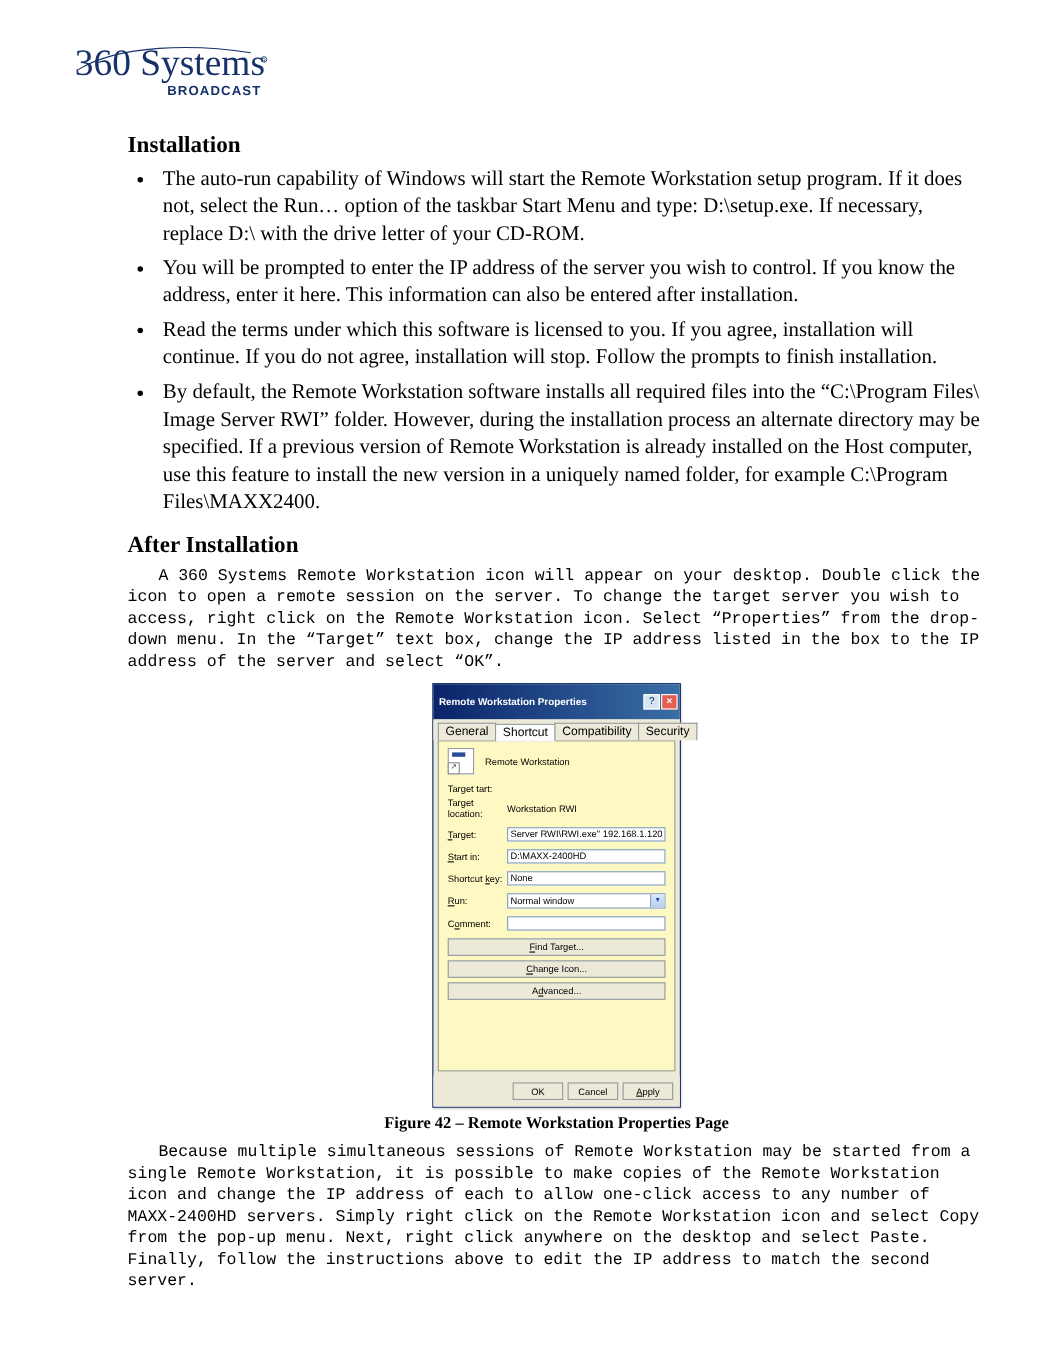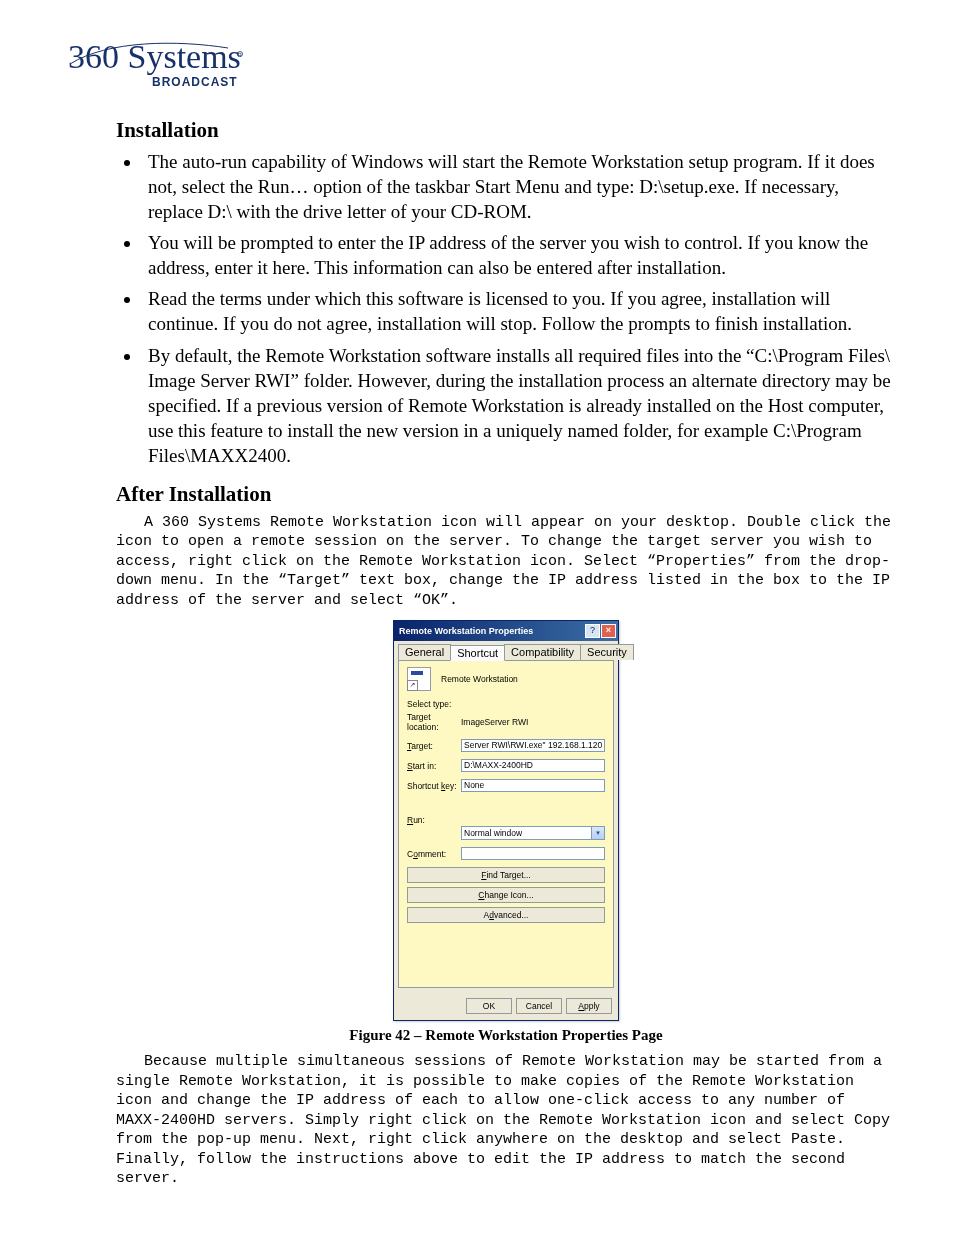--- a/index.html
+++ b/index.html
@@ -72,21 +72,21 @@
   }
   .dialog {
     width: 224px;
     border: 1px solid #0a246a;
     font-family: Tahoma, Arial, sans-serif;
     font-size: 8.5px;
     background: #ece9d8;
     box-shadow: 1px 1px 2px rgba(0,0,0,0.2);
   }
   .titlebar {
-    height: 20px;
+    height: 32px;
     display: flex;
     align-items: center;
     justify-content: space-between;
     background: linear-gradient(to right, #0a246a, #3a6ea5);
     color: #fff;
     padding: 0 2px 0 5px;
   }
   .titlebar-text {
     font-size: 9px;
     font-weight: bold;
@@ -195,21 +195,20 @@
     line-height: 13px;
     box-sizing: border-box;
   }
   .field-select {
     flex: 1;
     display: flex;
     border: 1px solid #7f9db9;
     background: #fff;
     height: 14px;
     box-sizing: border-box;
-    margin-top: 27px;
   }
   .field-select .sel-text {
     flex: 1;
     padding: 0 2px;
     font-size: 8.5px;
     line-height: 12px;
   }
   .field-select .sel-arrow {
     width: 12px;
     background: linear-gradient(#dbe8f8,#b6cff1);
@@ -304,26 +303,26 @@
           <div class="tab active">Shortcut</div>
           <div class="tab">Compatibility</div>
           <div class="tab">Security</div>
         </div>
         <div class="tab-panel">
           <div class="icon-row">
             <div class="shortcut-icon"></div>
             <span>Remote Workstation</span>
           </div>
           <div class="field-row tight">
-            <span class="field-label">Select type:</span>
+            <span class="field-label">Target tart:</span>
             <span class="field-static"></span>
           </div>
           <div class="field-row">
             <span class="field-label">Target location:</span>
-            <span class="field-static">ImageServer RWI</span>
+            <span class="field-static">Workstation RWI</span>
           </div>
           <div class="field-row">
             <span class="field-label"><span class="u">T</span>arget:</span>
             <input class="field-input" value="Server RWI\RWI.exe&quot; 192.168.1.120" style="">
           </div>
           <div class="field-row">
             <span class="field-label"><span class="u">S</span>tart in:</span>
             <input class="field-input" value="D:\MAXX-2400HD" style="">
           </div>
           <div class="field-row">

